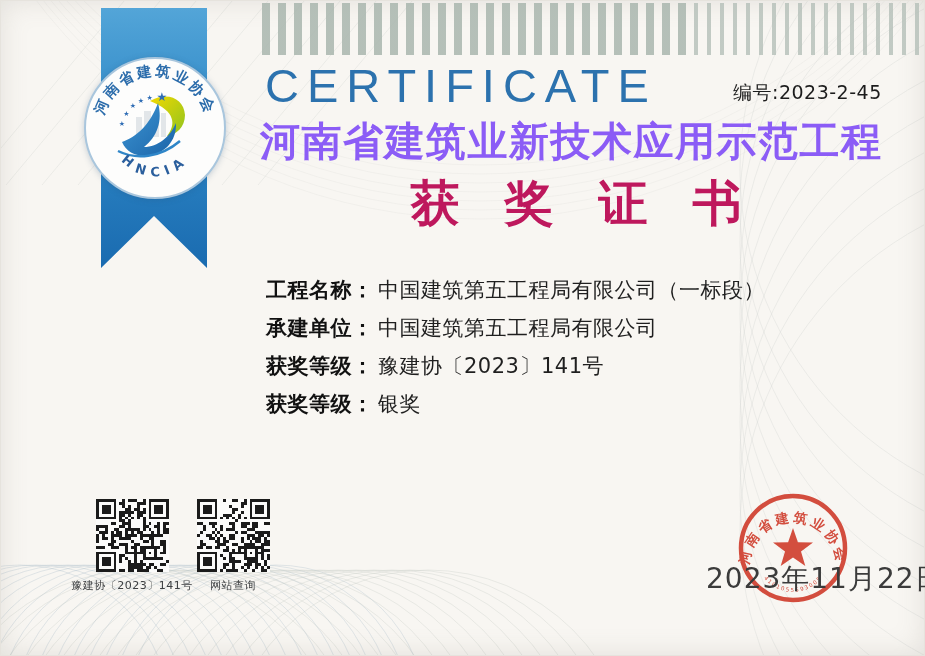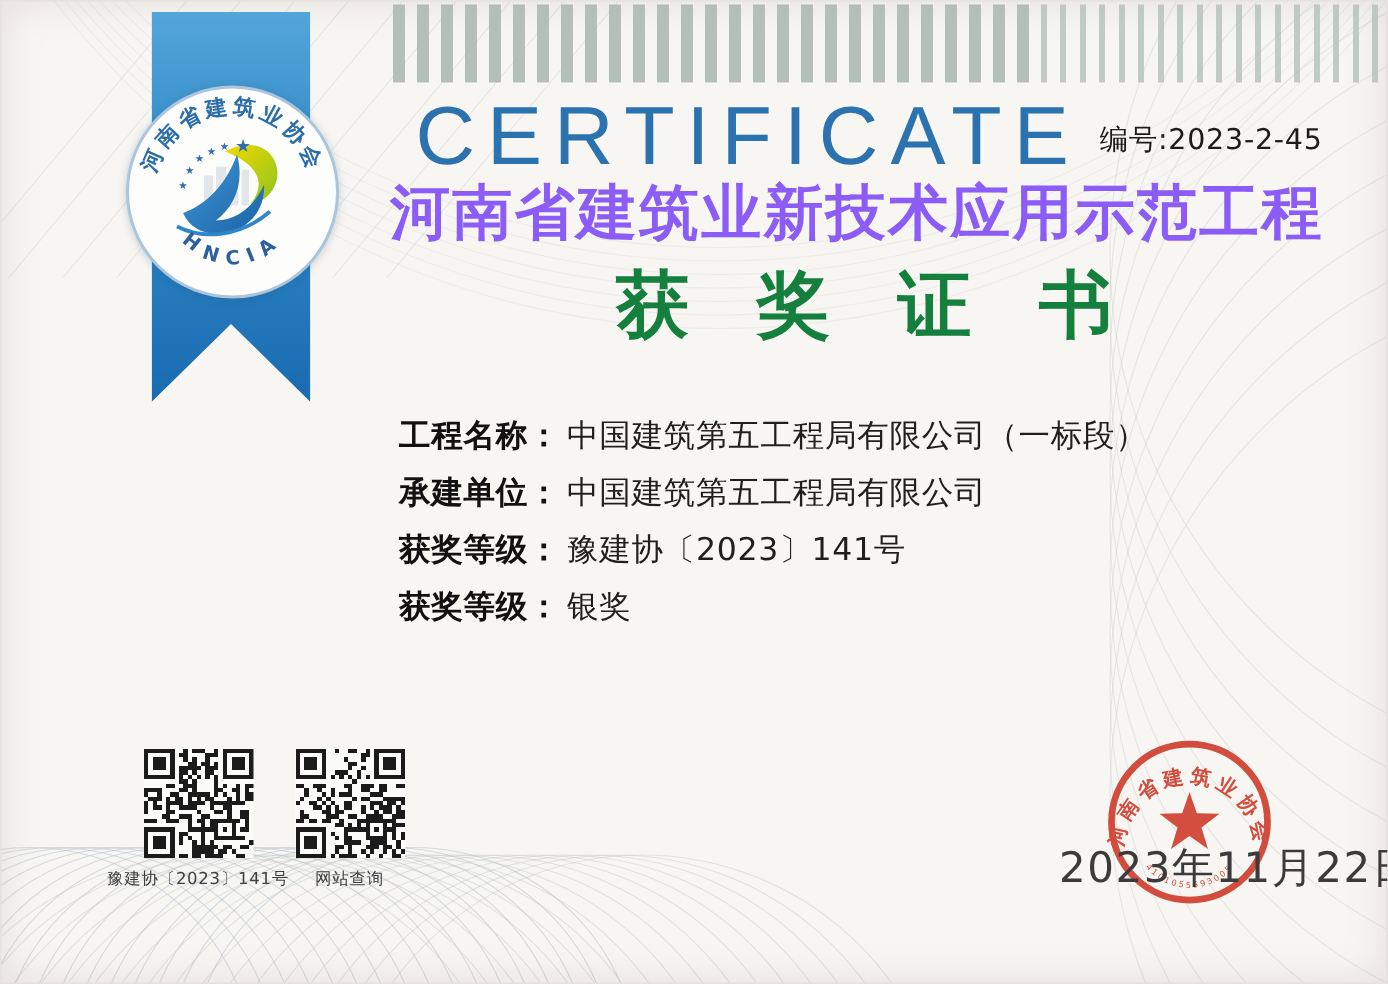--- a/index.html
+++ b/index.html
@@ -17,26 +17,26 @@
   
   .ribbon{position:absolute;left:101px;top:8px;width:106px;height:260px;z-index:2;
     background:linear-gradient(180deg,#53a5d8 0%,#2e87c6 45%,#1a6bb0 100%);
     clip-path:polygon(0 0,100% 0,100% 100%,50% 80%,0 100%);}
   .emblem{position:absolute;left:84px;top:57px;width:142px;height:142px;z-index:3;}
   .emblem-circle{width:142px;height:142px;border-radius:50%;background:#fdfdfc;
     border:2px solid #a9c6dd;box-shadow:0 1px 6px rgba(40,80,120,.25);box-sizing:border-box;}
   .emblem svg{position:absolute;left:0;top:0;}
   
   .title-en{position:absolute;left:265px;top:58px;z-index:2;font-family:"Liberation Sans","DejaVu Sans",sans-serif;
-    font-size:55px;letter-spacing:8px;color:#2c72ae;font-weight:500;white-space:nowrap;margin-left:12px;}
+    font-size:47px;letter-spacing:8px;color:#2c72ae;font-weight:500;white-space:nowrap;}
   .serial{position:absolute;left:733px;top:80px;z-index:2;font-size:19px;color:#1c1c1c;letter-spacing:.5px;white-space:nowrap;}
   .title-cn{position:absolute;left:260px;top:114px;width:640px;z-index:2;font-size:40px;font-weight:700;
     color:#8b5cf6;letter-spacing:1.5px;white-space:nowrap;}
   .subtitle-cn{position:absolute;left:260px;top:171px;width:632px;z-index:2;text-align:center;
-    font-size:49px;font-weight:700;color:#15803d;letter-spacing:45px;text-indent:45px;white-space:nowrap;}
+    font-size:49px;font-weight:700;color:#be185d;letter-spacing:45px;text-indent:45px;white-space:nowrap;}
   
   .fields{position:absolute;left:266px;top:278px;width:620px;z-index:2;display:flex;flex-direction:column;gap:13px;}
   .frow{display:flex;align-items:flex-start;font-size:21px;line-height:25px;color:#1f1f1f;letter-spacing:.5px;}
   .flabel{font-weight:700;color:#111;flex:0 0 112px;white-space:nowrap;}
   .fvalue{font-weight:400;white-space:nowrap;}
   .fvalue2{font-weight:400;white-space:nowrap;margin-top:7px;}
   
   .qr-block{position:absolute;top:499px;z-index:2;display:flex;flex-direction:column;align-items:center;}
   .qr-block.q1{left:58px;width:148px;}
   .qr-block.q2{left:160px;width:146px;}

